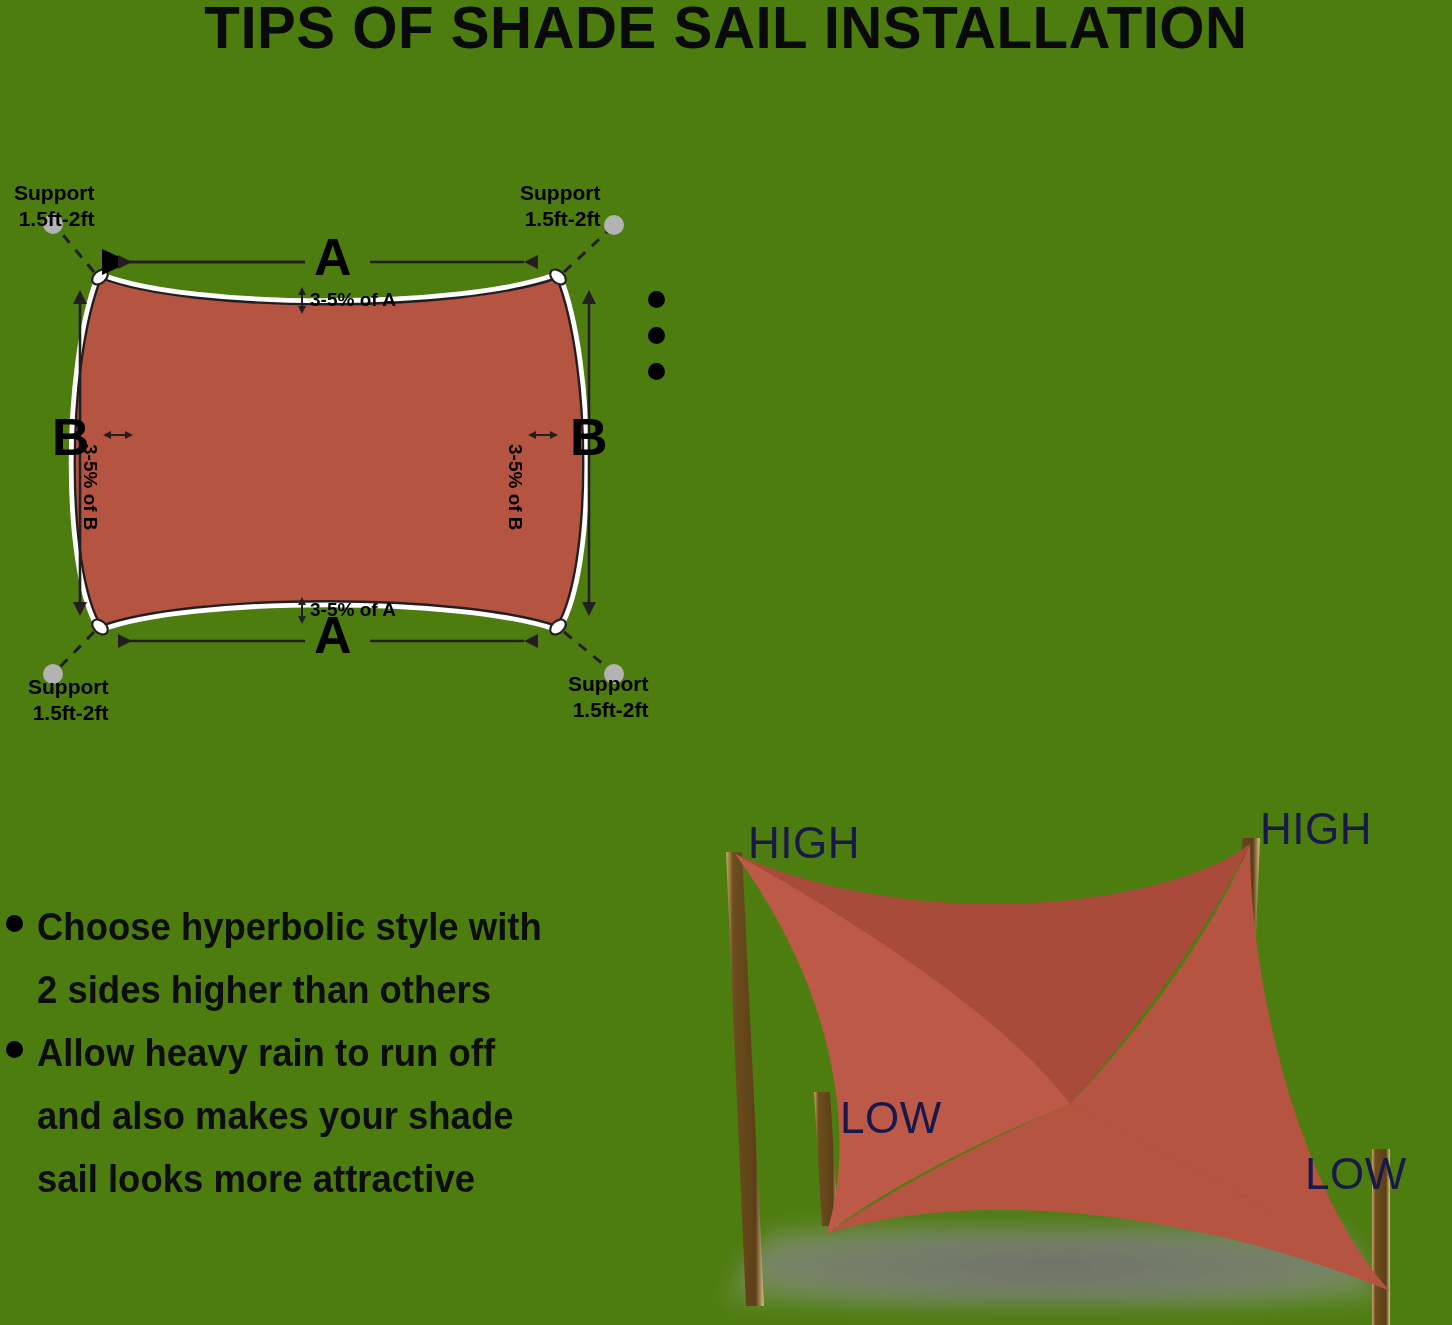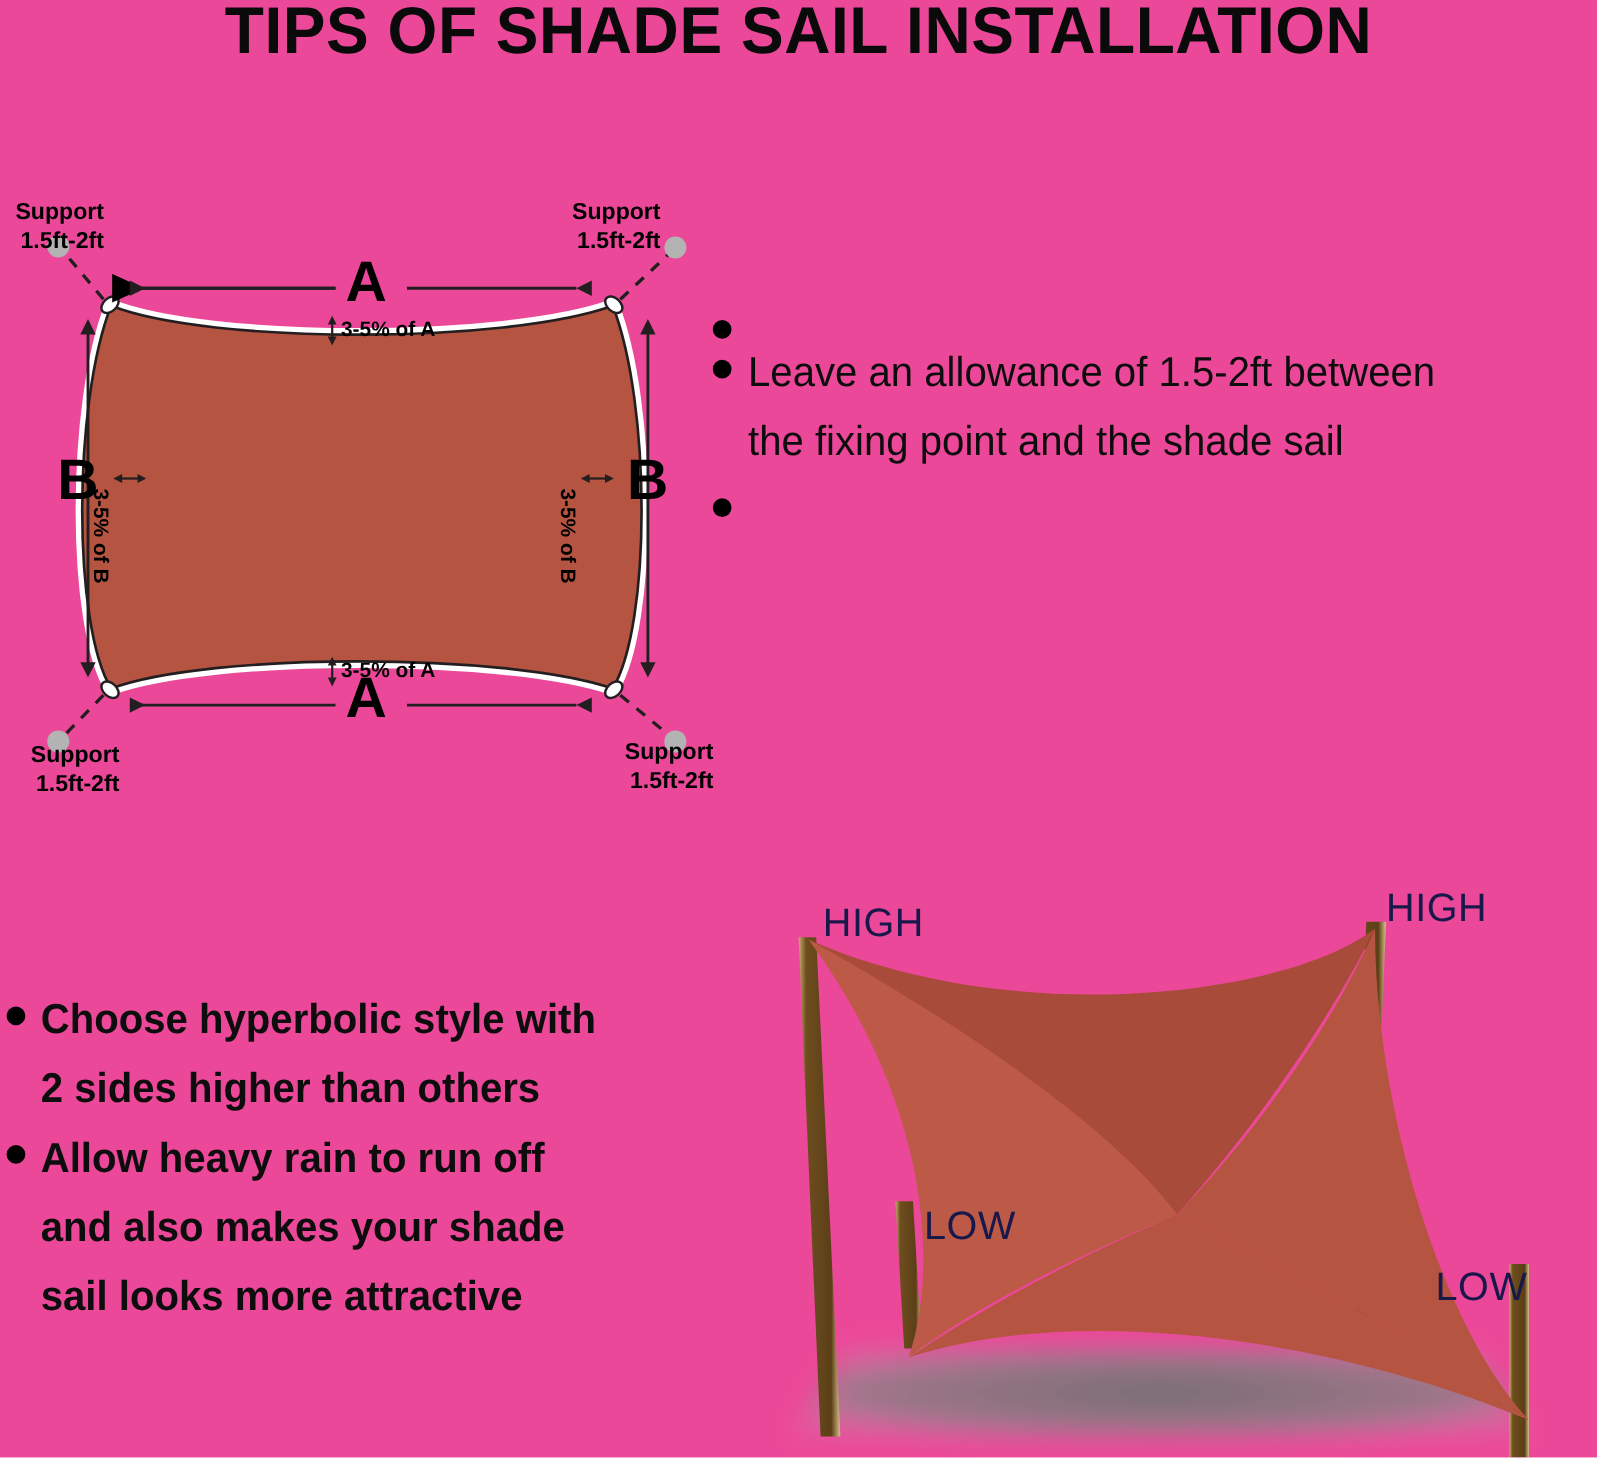--- a/index.html
+++ b/index.html
@@ -8,21 +8,21 @@
     background: #ffffff;
   }
   body {
     font-family: "Liberation Sans", sans-serif;
     color: #000000;
   }
   #page {
     position: relative;
     width: 1452px;
     height: 1325px;
-    background: #ec4899;
+    background: #4d7c0f;
     overflow: hidden;
   }
 
   
   #title {
     position: absolute;
     left: 0;
     top: -4px;
     width: 1452px;
     text-align: center;
@@ -103,21 +103,21 @@
     left: 650px;
     top: 786px;
     width: 800px;
     height: 539px;
   }
   #hyper-diagram svg { display: block; }
 
   .hlabel {
     position: absolute;
     font-family: "Liberation Sans", sans-serif;
-    font-size: 36px;
+    font-size: 44px;
     color: #18184a;
     letter-spacing: 0.5px;
     white-space: nowrap;
   }
 </style>
 </head>
 <body>
 
 <div id="page">
 
@@ -249,24 +249,20 @@
   </div>
 
   <div id="tips-list">
 
     <div class="bullet-row">
       <span class="bullet-dot"></span>
     </div>
 
     <div class="bullet-row">
       <span class="bullet-dot"></span>
-      <span>
-        <div class="bullet-text">Leave an allowance of 1.5-2ft between</div>
-        <div class="bullet-text">the fixing point and the shade sail</div>
-      </span>
     </div>
 
     <div class="bullet-row">
       <span class="bullet-dot"></span>
     </div>
 
   </div>
 
   <div id="style-list">
 

